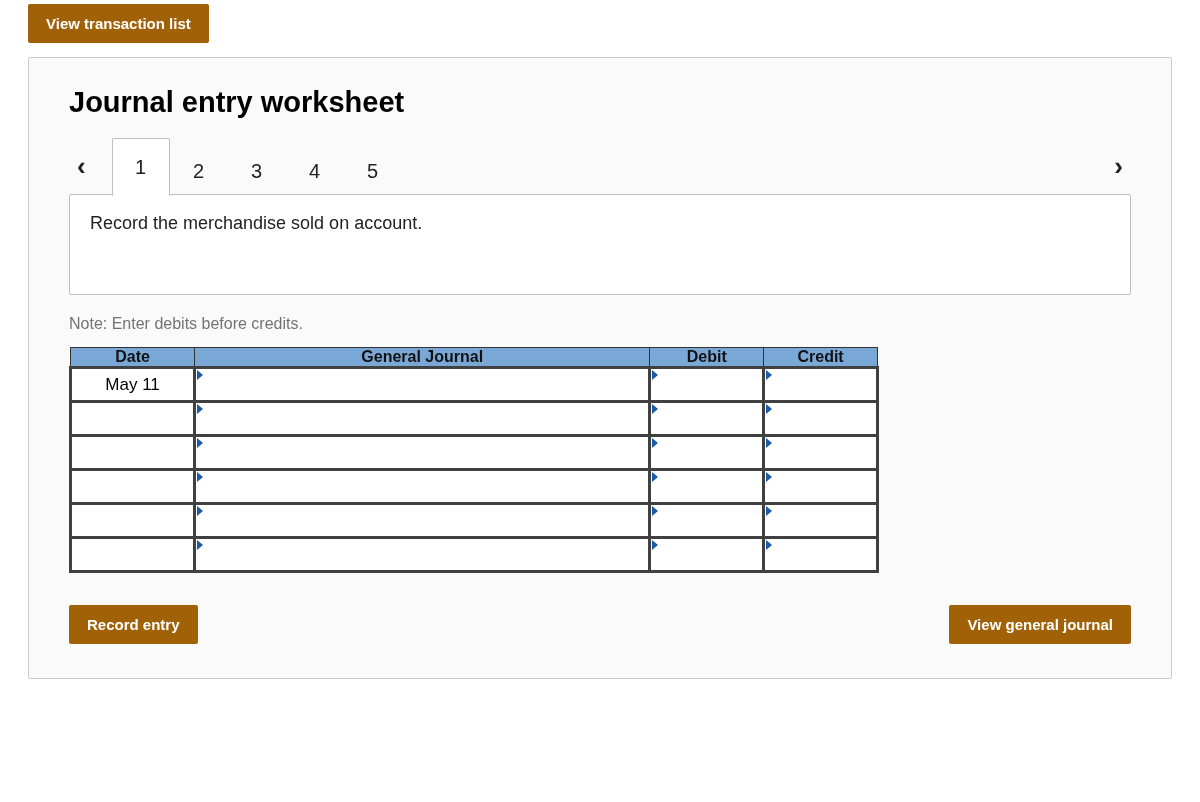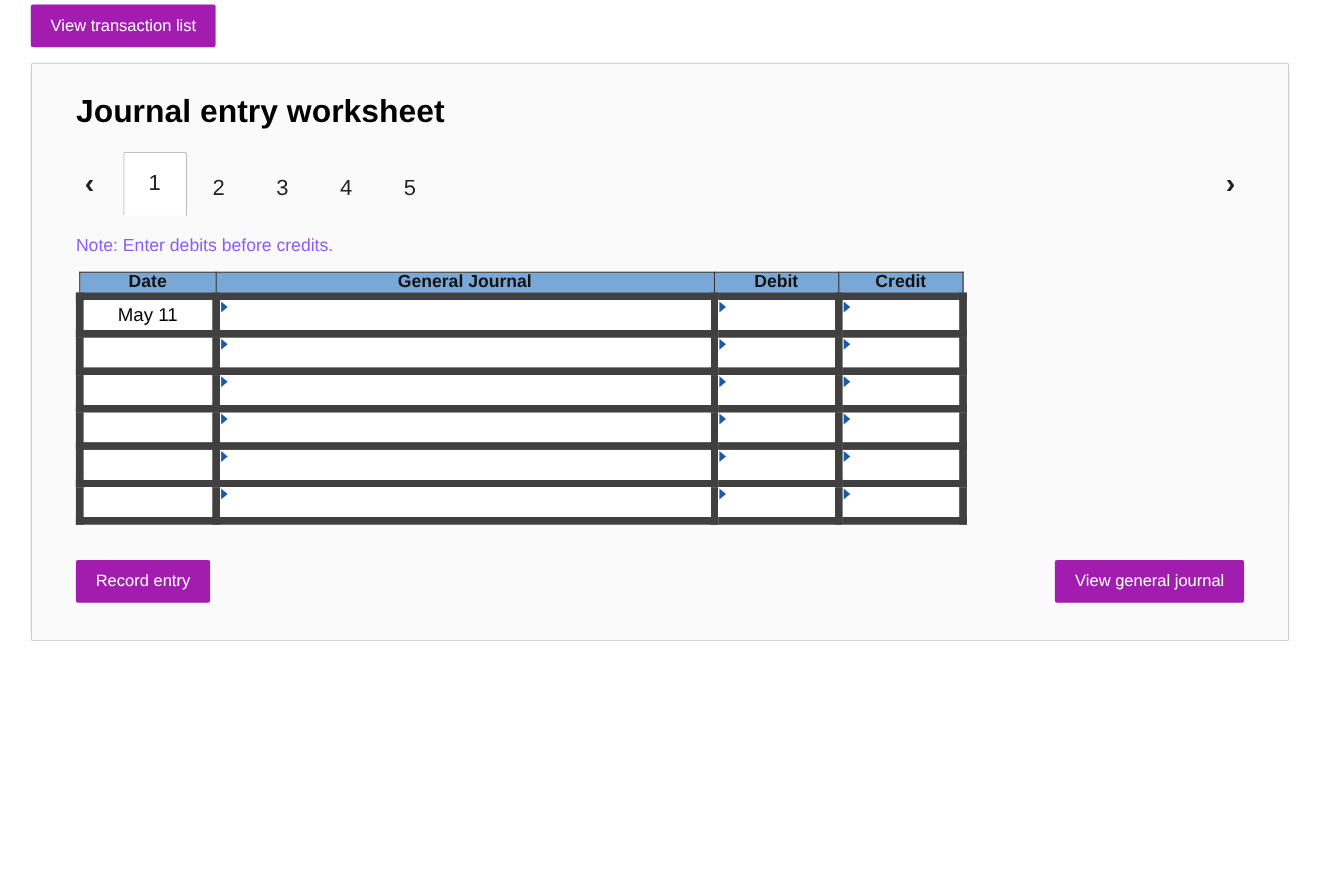--- a/index.html
+++ b/index.html
@@ -5,24 +5,24 @@
   * { box-sizing: border-box; }
   body {
     margin: 0;
     padding: 0;
     font-family: Arial, Helvetica, sans-serif;
     background: #fff;
     width: 1200px;
   }
   .top-area { padding: 4px 0 0 28px; }
   .btn {
-    background: #a21caf;
+    background: #a16207;
     color: #fff;
     border: none;
-    font-weight: normal;
+    font-weight: bold;
     font-size: 15px;
     padding: 11px 18px;
     cursor: pointer;
     border-radius: 2px;
   }
   .panel {
     border: 1px solid #c9c9c9;
     margin: 14px 28px 0 28px;
     padding: 28px 40px 34px 40px;
     background: #fafafa;
@@ -76,38 +76,38 @@
   .instruction-box {
     border: 1px solid #bfbfbf;
     background: #fff;
     padding: 18px 20px 60px 20px;
     font-size: 18px;
     color: #222;
     border-radius: 2px;
     margin-top: -1px;
   }
   .note {
-    color: #8b5cf6;
+    color: #737373;
     font-size: 16px;
     margin: 20px 0 14px 0;
   }
   table.grid {
     border-collapse: collapse;
     width: 810px;
   }
   .grid th {
     background: #7aa8d6;
     border: 1px solid #333;
     font-size: 16px;
     font-weight: bold;
     padding: 0 6px;
     color: #111;
   }
   .grid td {
-    border: 7px solid #404040;
+    border: 3px solid #404040;
     height: 34px;
     padding: 0 8px;
     font-size: 17px;
     text-align: center;
     background: #fff;
     position: relative;
   }
   .grid td.editable::before {
     content: '';
     position: absolute;
@@ -148,20 +148,23 @@
           <div class="tab active">1</div>
           <div class="tab">2</div>
           <div class="tab">3</div>
           <div class="tab">4</div>
           <div class="tab">5</div>
         </div>
     </div>
     <span class="chevron">›</span>
   </div>
 
+  <div class="instruction-box">
+    <span>Record the merchandise sold on account.</span>
+  </div>
 
   <div class="note">Note: Enter debits before credits.</div>
 
   <table class="grid">
     <thead>
       <tr>
         <th class="col-date">Date</th>
         <th class="col-gj">General Journal</th>
         <th class="col-deb">Debit</th>
         <th class="col-cred">Credit</th>

